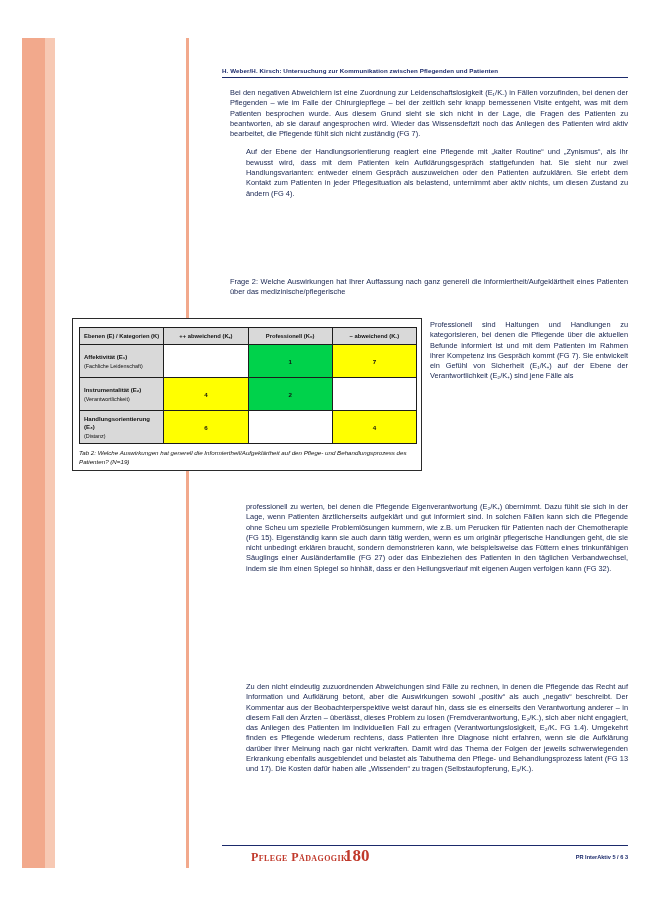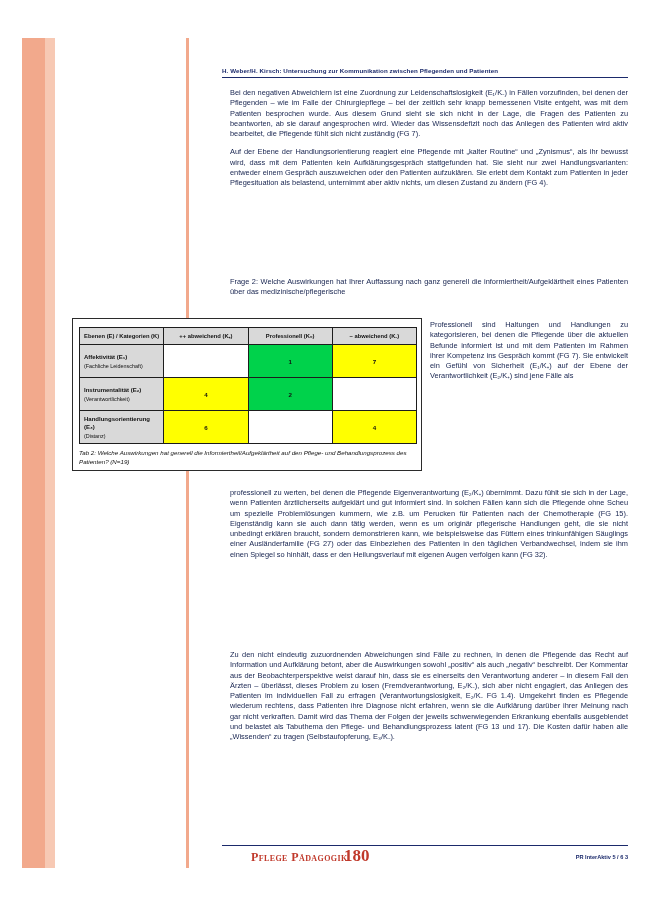--- a/index.html
+++ b/index.html
@@ -69,21 +69,21 @@
     background: #1b2a6b;
   }
 
   p.body {
     margin: 0 0 8px 0;
     font-size: 7.4px;
     line-height: 10.3px;
     text-align: justify;
     color: #15224e;
   }
-  p.body:last-child { margin-bottom: 0; }
+  p.body:last-child { margin-bottom: 0; margin-left: 16px; }
 
   .q-italic {
     font-size: 7.4px;
     line-height: 10.3px;
     text-align: justify;
     margin: 0 0 6px 0;
     color: #15224e;
   }
 
   .block-top {
@@ -169,28 +169,28 @@
     margin: 0 0 7px 0;
     font-size: 7.4px;
     line-height: 10.3px;
     text-align: justify;
     color: #15224e;
   }
 
   .block-mid {
     position: absolute;
     left: 230px;
-    top: 488px;
+    top: 502px;
     width: 398px;
   }
 
   .block-bottom {
     position: absolute;
     left: 230px;
-    top: 650px;
+    top: 682px;
     width: 398px;
   }
 
   
   .footer-rule {
     position: absolute;
     left: 222px;
     top: 845px;
     width: 406px;
     height: 1px;

